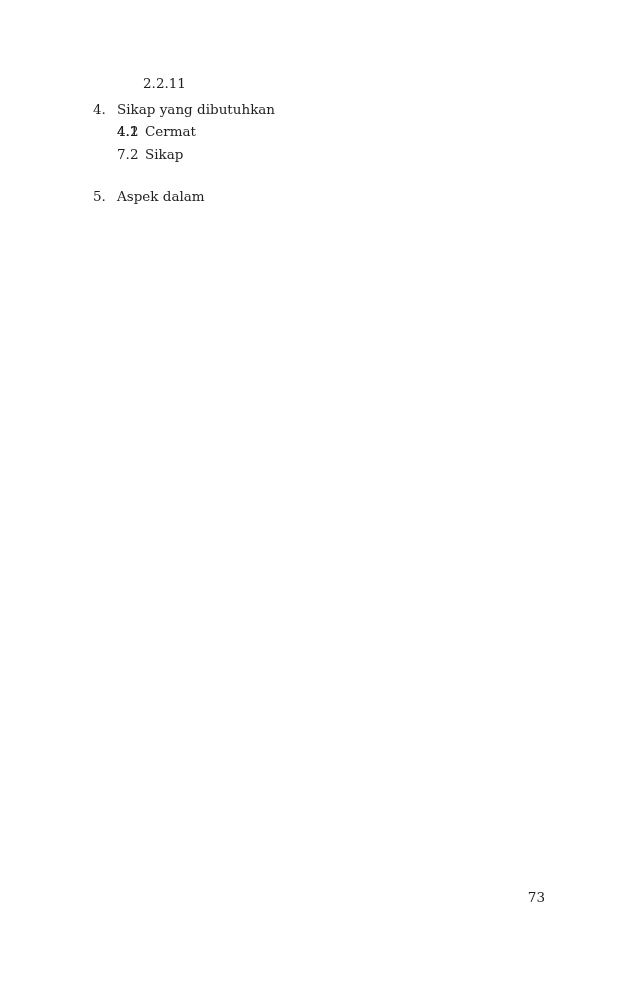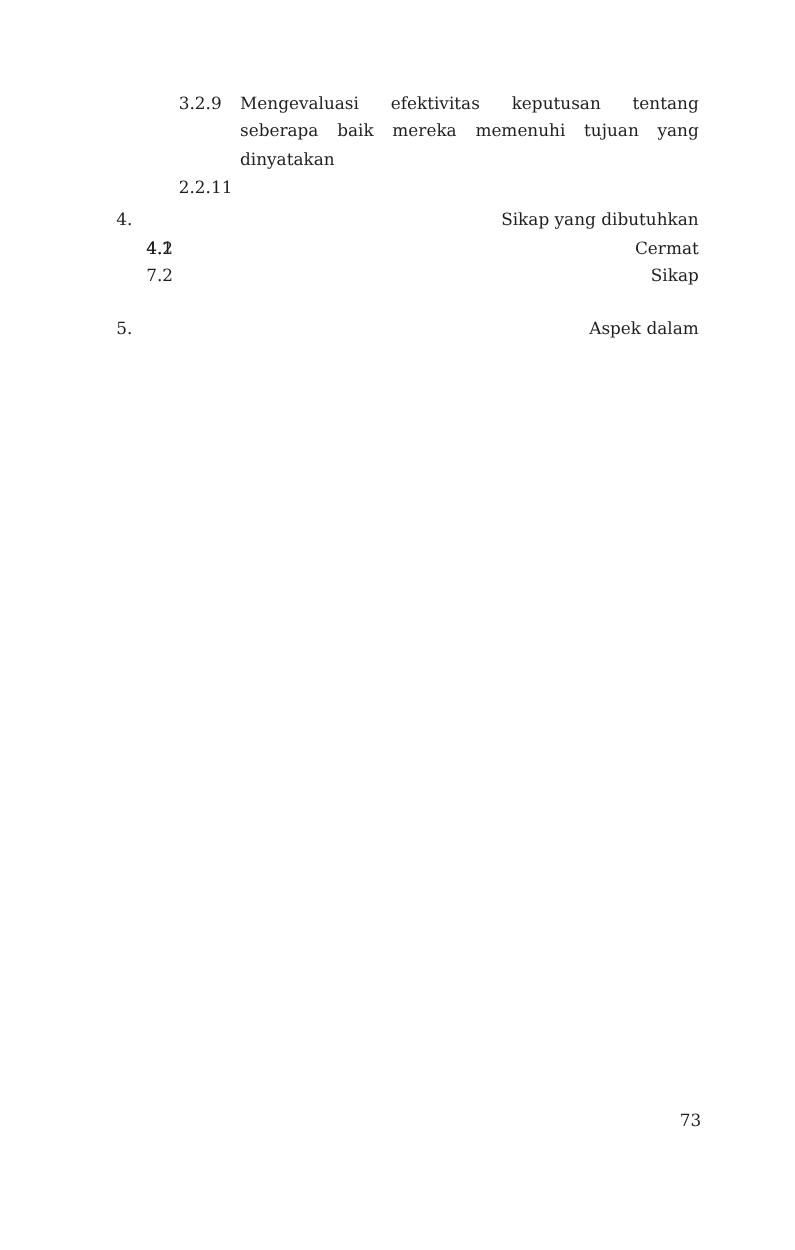--- a/index.html
+++ b/index.html
@@ -18,21 +18,21 @@
     line-height: 22.4px;
     color: #1e1e1e;
     overflow: hidden;
   }
   .content {
     position: absolute;
     left: 93px;
     top: 72px;
     width: 466px;
   }
-  p { margin: 0; text-align: right; }
+  p { margin: 0; }
   .just { text-align: justify; }
 
   
   .hang-item {
     position: relative;
     padding-left: 99px;
   }
   .hang-item .num {
     position: absolute;
     left: 50px;
@@ -60,37 +60,33 @@
   }
   .sub-item .num {
     position: absolute;
     left: 24px;
     top: 0;
     white-space: nowrap;
   }
 
   .page-number {
     position: absolute;
-    left: 95px;
+    left: 79px;
     top: 886px;
     width: 466px;
     text-align: right;
   }
 </style>
 </head>
 <body>
 
 <div class="page">
   <div class="content">
 
 
-    <div class="hang-item">
-      <span class="num">3.2.9</span>
-      <p class="just">Mengevaluasi efektivitas keputusan tentang seberapa baik mereka memenuhi tujuan yang dinyatakan</p>
-    </div>
 
 
     <div class="hang-item">
       <span class="num">2.2.11</span>
     </div>
 
     <div class="section">
       <div class="sec-head">
         <span class="num">4.</span>
         <p>Sikap yang dibutuhkan</p>

